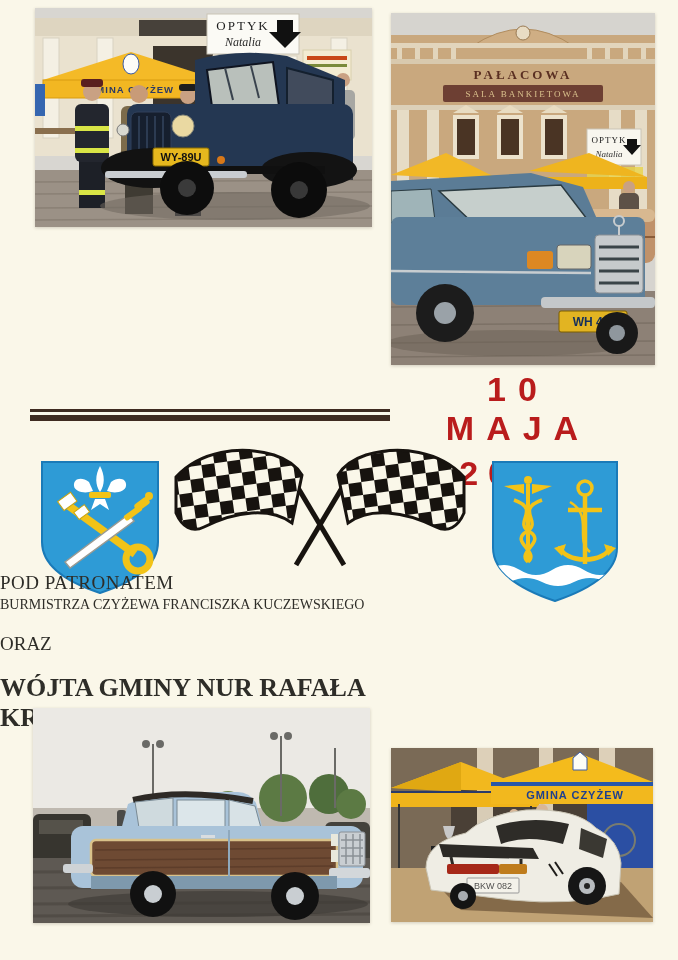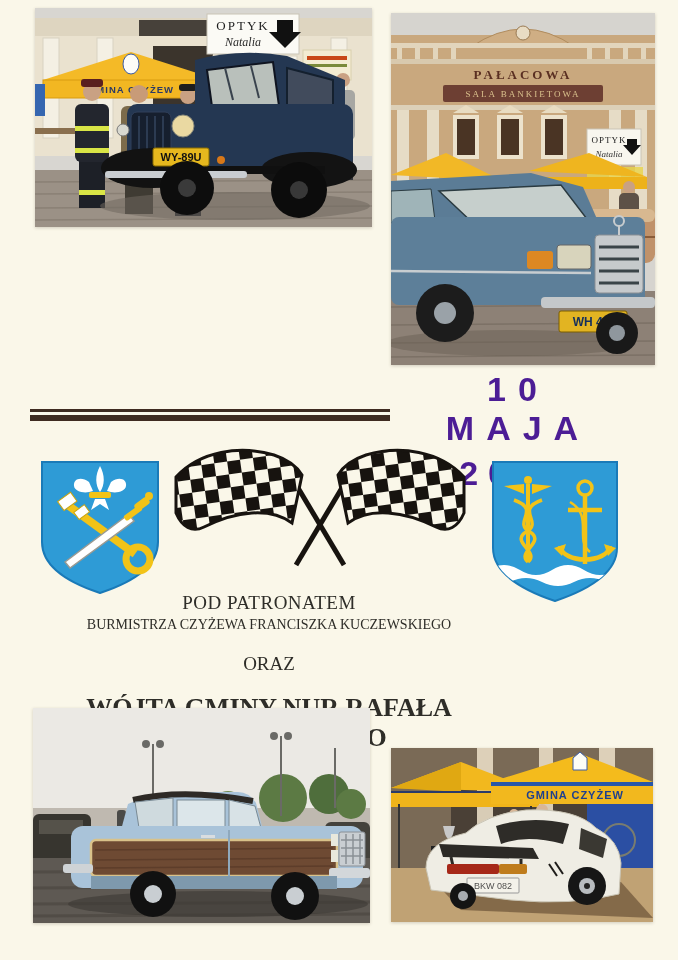--- a/index.html
+++ b/index.html
@@ -9,26 +9,26 @@
   .p1{left:35px;top:8px;}
   .p2{left:391px;top:13px;}
   .p3{left:33px;top:708px;}
   .p4{left:391px;top:748px;}
   .title{position:absolute;left:30px;top:240px;color:#3E2B20;font-weight:700;
          font-size:84px;line-height:.87;white-space:nowrap;letter-spacing:-2px;}
   .title .ln{transform:scaleX(.64);transform-origin:left top;}
   .rule1{position:absolute;left:30px;top:409px;width:360px;height:3px;background:#3E2B20;}
   .rule2{position:absolute;left:30px;top:415px;width:360px;height:6px;background:#3E2B20;}
   .date{position:absolute;left:412px;top:370px;width:200px;text-align:center;
-        color:#4c1d95;font-weight:700;}
+        color:#b91c1c;font-weight:700;}
   .date .d1{font-size:34px;letter-spacing:12px;margin-left:12px;}
   .date .d2{font-size:34px;letter-spacing:10px;margin-left:10px;margin-top:6px;}
   .emblem{position:absolute;}
   .flags{position:absolute;left:172px;top:443px;}
-  .patron{position:absolute;left:0;top:592px;width:538px;text-align:center;
+  .patron{position:absolute;left:0;top:572px;width:538px;text-align:left;
           font-family:"Liberation Serif",serif;color:#2E2D28;}
   .patron .pl1{font-size:19px;letter-spacing:.5px;}
   .patron .pl2{font-size:14px;font-weight:400;margin-top:3px;}
   .patron .pl3{font-size:19px;margin-top:20px;}
   .patron .pl4{font-size:26px;font-weight:700;margin-top:18px;}
   text{font-family:"Liberation Sans",sans-serif;}
   .serif{font-family:"Liberation Serif",serif;}
 </style>
 </head>
 <body>

